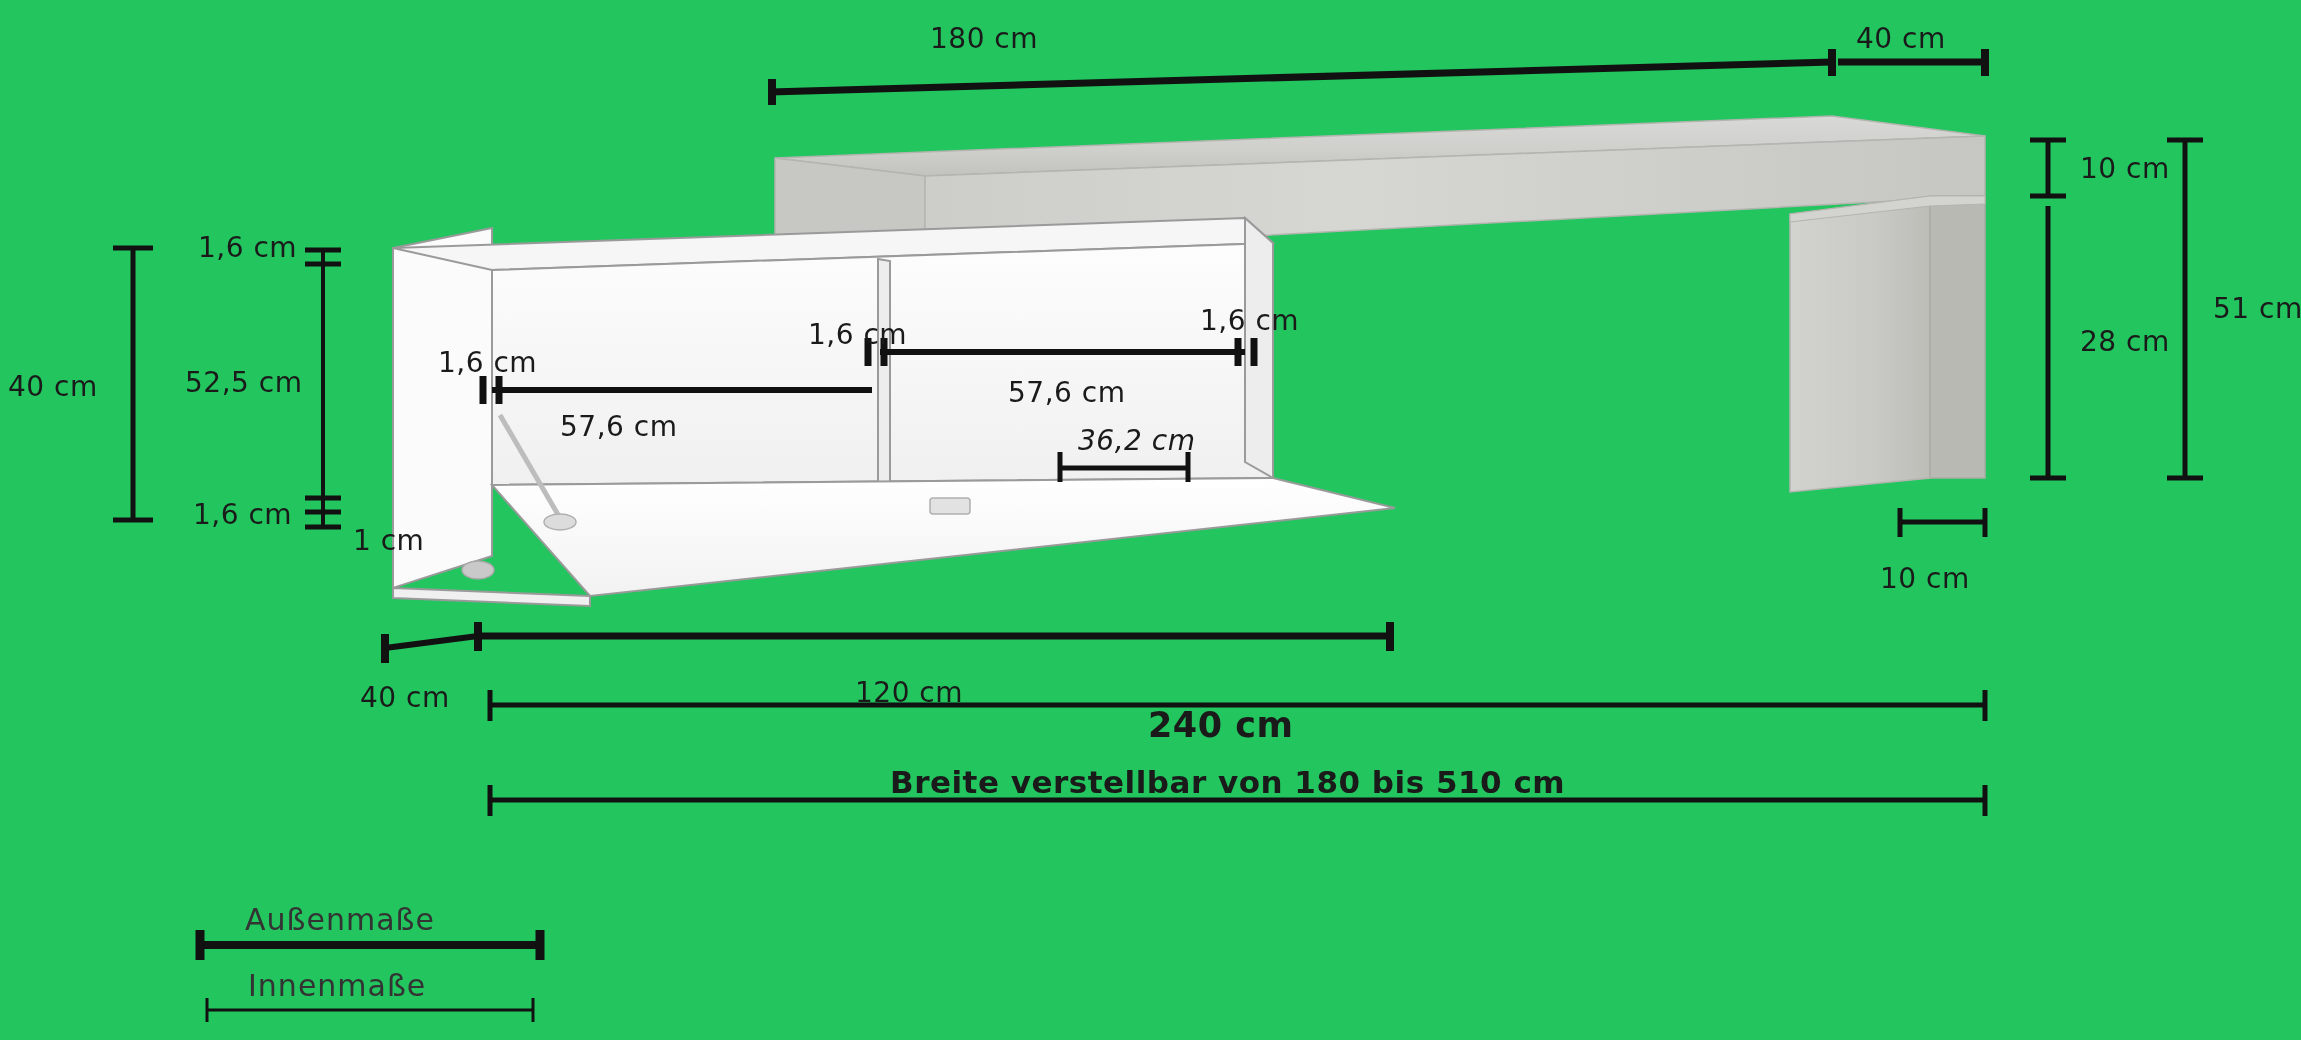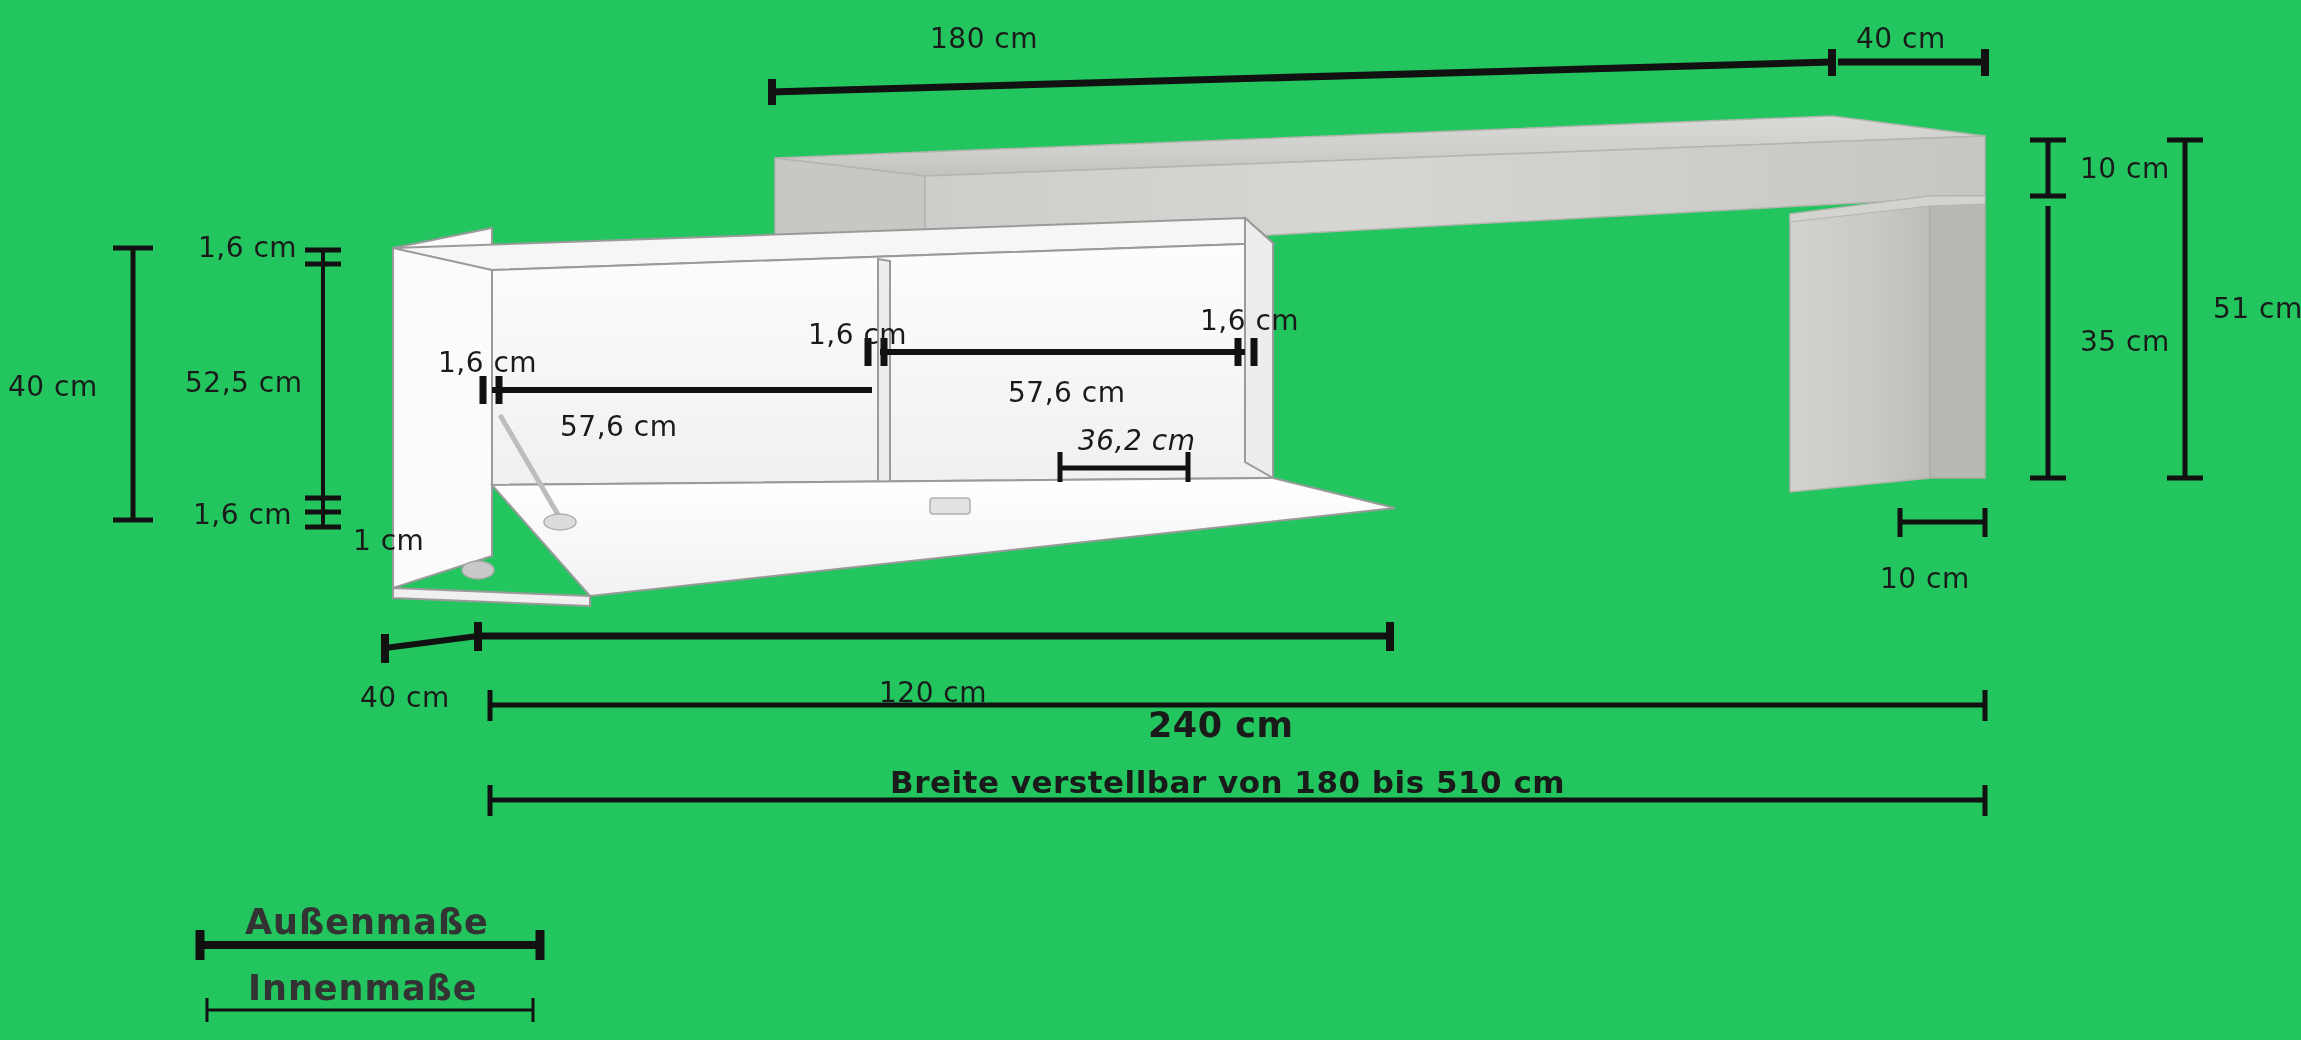--- a/index.html
+++ b/index.html
@@ -40,22 +40,22 @@
     font-weight: 700;
     letter-spacing: 0.5px;
   }
   .lbl-note {
     font-size: 31px;
     font-weight: 400;
     color: #4d4d4d;
     letter-spacing: 1px;
   }
   .lbl-legend {
-    font-size: 35px;
-    font-weight: 700;
+    font-size: 30px;
+    font-weight: 400;
     color: #333333;
     letter-spacing: 1px;
   }
 </style>
 </head>
 <body>
 
 <div id="stage">
 
   <svg id="drawing" viewBox="0 0 2301 1040">
@@ -186,36 +186,36 @@
       <line x1="540" y1="930" x2="540" y2="960" stroke-width="9"></line>
       <line x1="207" y1="1010" x2="533" y2="1010" stroke-width="3"></line>
       <line x1="207" y1="998" x2="207" y2="1022" stroke-width="3"></line>
       <line x1="533" y1="998" x2="533" y2="1022" stroke-width="3"></line>
     </g>
   </svg>
 
   <div class="lbl lbl-plain" style="left:930px; top:22px;">180 cm</div>
   <div class="lbl lbl-plain" style="left:1856px; top:22px;">40 cm</div>
   <div class="lbl lbl-plain" style="left:2080px; top:152px;">10 cm</div>
-  <div class="lbl lbl-plain" style="left:2080px; top:325px;">35 cm</div>
+  <div class="lbl lbl-plain" style="left:2080px; top:325px;">28 cm</div>
   <div class="lbl lbl-plain" style="left:2213px; top:292px;">51 cm</div>
   <div class="lbl lbl-plain" style="left:8px;   top:370px;">40 cm</div>
   <div class="lbl lbl-plain" style="left:198px; top:231px;">1,6 cm</div>
   <div class="lbl lbl-plain" style="left:185px; top:366px;">52,5 cm</div>
   <div class="lbl lbl-plain" style="left:193px; top:498px;">1,6 cm</div>
   <div class="lbl lbl-plain" style="left:345px; top:524px;margin-left:8px;">1 cm</div>
   <div class="lbl lbl-plain" style="left:438px; top:346px;">1,6 cm</div>
   <div class="lbl lbl-plain" style="left:808px; top:318px;">1,6 cm</div>
   <div class="lbl lbl-plain" style="left:1200px; top:304px;">1,6 cm</div>
   <div class="lbl lbl-plain" style="left:560px; top:410px;">57,6 cm</div>
   <div class="lbl lbl-plain" style="left:1008px; top:376px;">57,6 cm</div>
   <div class="lbl lbl-plain" style="left:1078px; top:424px; font-style:italic;">36,2 cm</div>
   <div class="lbl lbl-plain" style="left:1880px; top:562px;">10 cm</div>
   <div class="lbl lbl-plain" style="left:360px; top:681px;">40 cm</div>
-  <div class="lbl lbl-plain" style="left:855px; top:676px;margin-left:24px;">120 cm</div>
+  <div class="lbl lbl-plain" style="left:855px; top:676px;">120 cm</div>
   <div class="lbl lbl-bold" style="left:1148px; top:705px;">240 cm</div>
 
   <div class="lbl lbl-bold" style="left:890px; top:764px; font-size:31px;">Breite verstellbar  von 180  bis 510 cm</div>
 
   <div class="lbl lbl-legend" style="left:245px; top:902px;">Außenmaße</div>
   <div class="lbl lbl-legend" style="left:248px; top:968px;">Innenmaße</div>
 
 
 </div>
 

